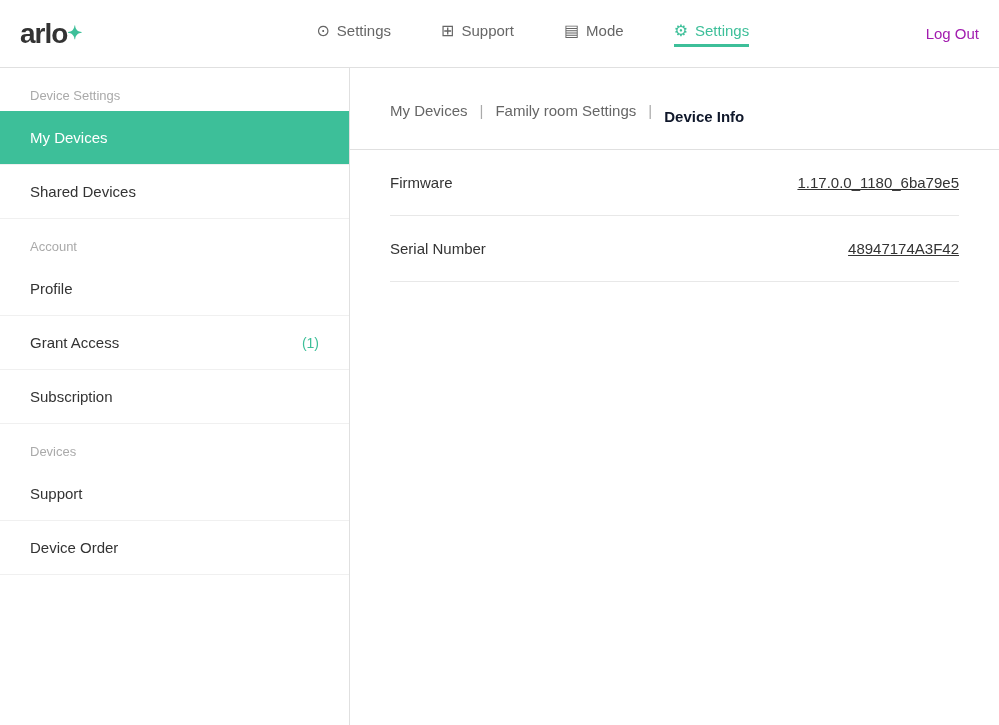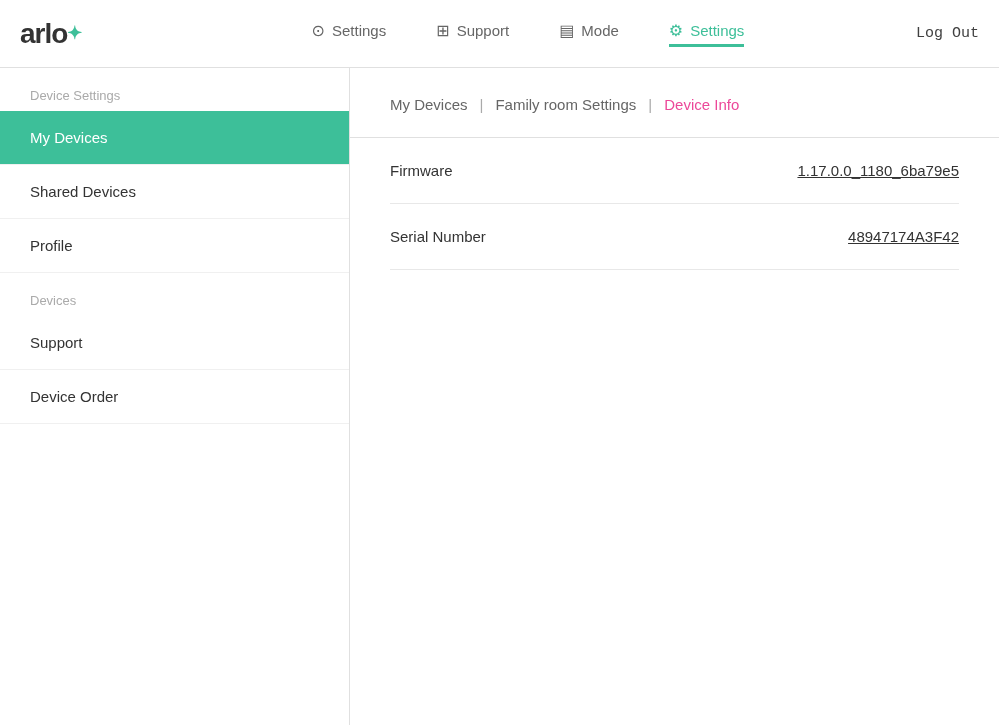--- a/index.html
+++ b/index.html
@@ -50,26 +50,26 @@
       text-decoration: none;
     }
     .nav-item.active {
       color: #3dbf99;
       border-bottom-color: #3dbf99;
     }
     .nav-item-icon {
       font-size: 16px;
     }
     .logout-btn {
-      color: #404040;
+      color: #a21caf;
       font-size: 15px;
       cursor: pointer;
       background: none;
       border: none;
-      font-family: Liberation Mono, monospace;
+      font-family: Liberation Sans, sans-serif;
     }
 
     
     .layout {
       display: flex;
       height: calc(100vh - 60px);
     }
 
     
     .sidebar {
@@ -117,22 +117,23 @@
       gap: 12px;
       padding: 28px 40px 24px 40px;
       border-bottom: 1px solid #e0e0e0;
     }
     .breadcrumb-item {
       font-size: 15px;
       color: #666;
       cursor: pointer;
     }
     .breadcrumb-item.active {
-      color: #ec4899;
-      font-weight: 400;
+      color: #0f172a;
+      font-weight: 700;
+      margin-top: 12px;
     }
     .breadcrumb-sep {
       color: #aaa;
       font-size: 15px;
     }
 
     
     .info-table {
       padding: 0 40px;
     }
@@ -188,23 +189,31 @@
   <aside class="sidebar">
     <div class="sidebar-section-label">Device Settings</div>
 
     <div class="sidebar-item active">
       <span>My Devices</span>
     </div>
     <div class="sidebar-item">
       <span>Shared Devices</span>
     </div>
 
+    <div class="sidebar-section-label">Account</div>
 
     <div class="sidebar-item">
       <span>Profile</span>
+    </div>
+    <div class="sidebar-item">
+      <span>Grant Access</span>
+      <span class="badge">(1)</span>
+    </div>
+    <div class="sidebar-item">
+      <span>Subscription</span>
     </div>
 
     <div class="sidebar-section-label">Devices</div>
 
     <div class="sidebar-item">
       <span>Support</span>
     </div>
     <div class="sidebar-item">
       <span>Device Order</span>
     </div>

